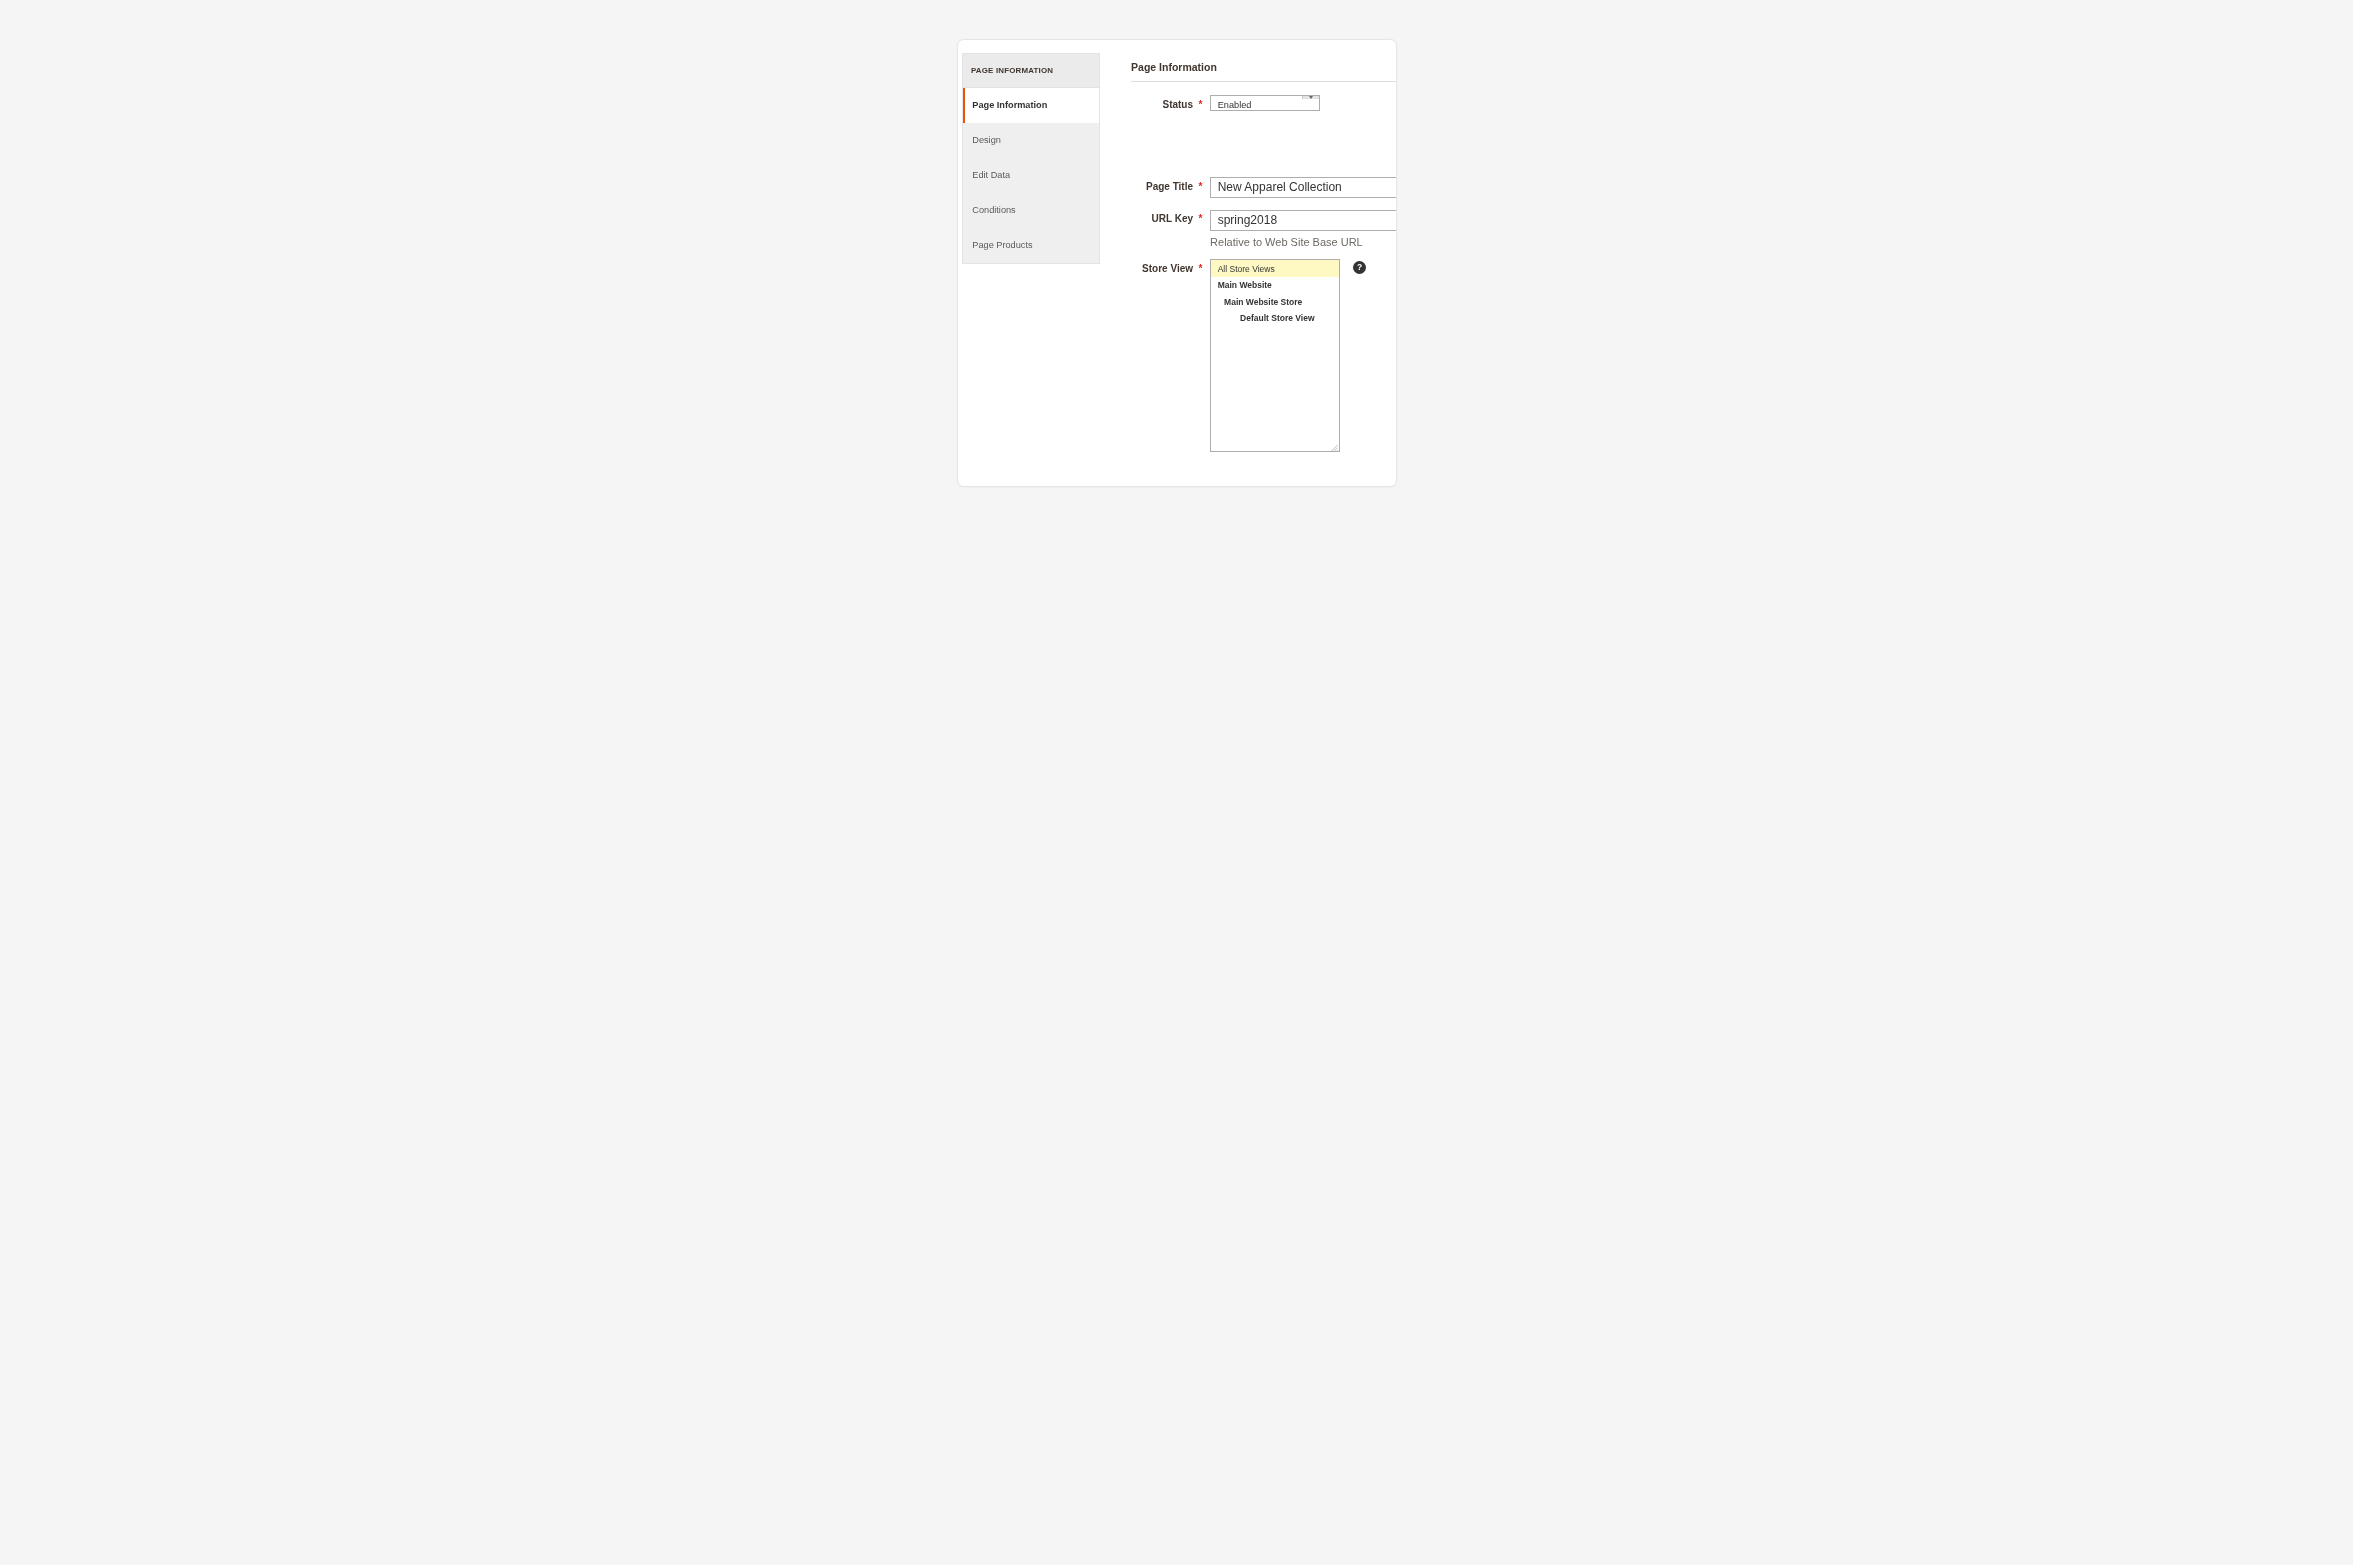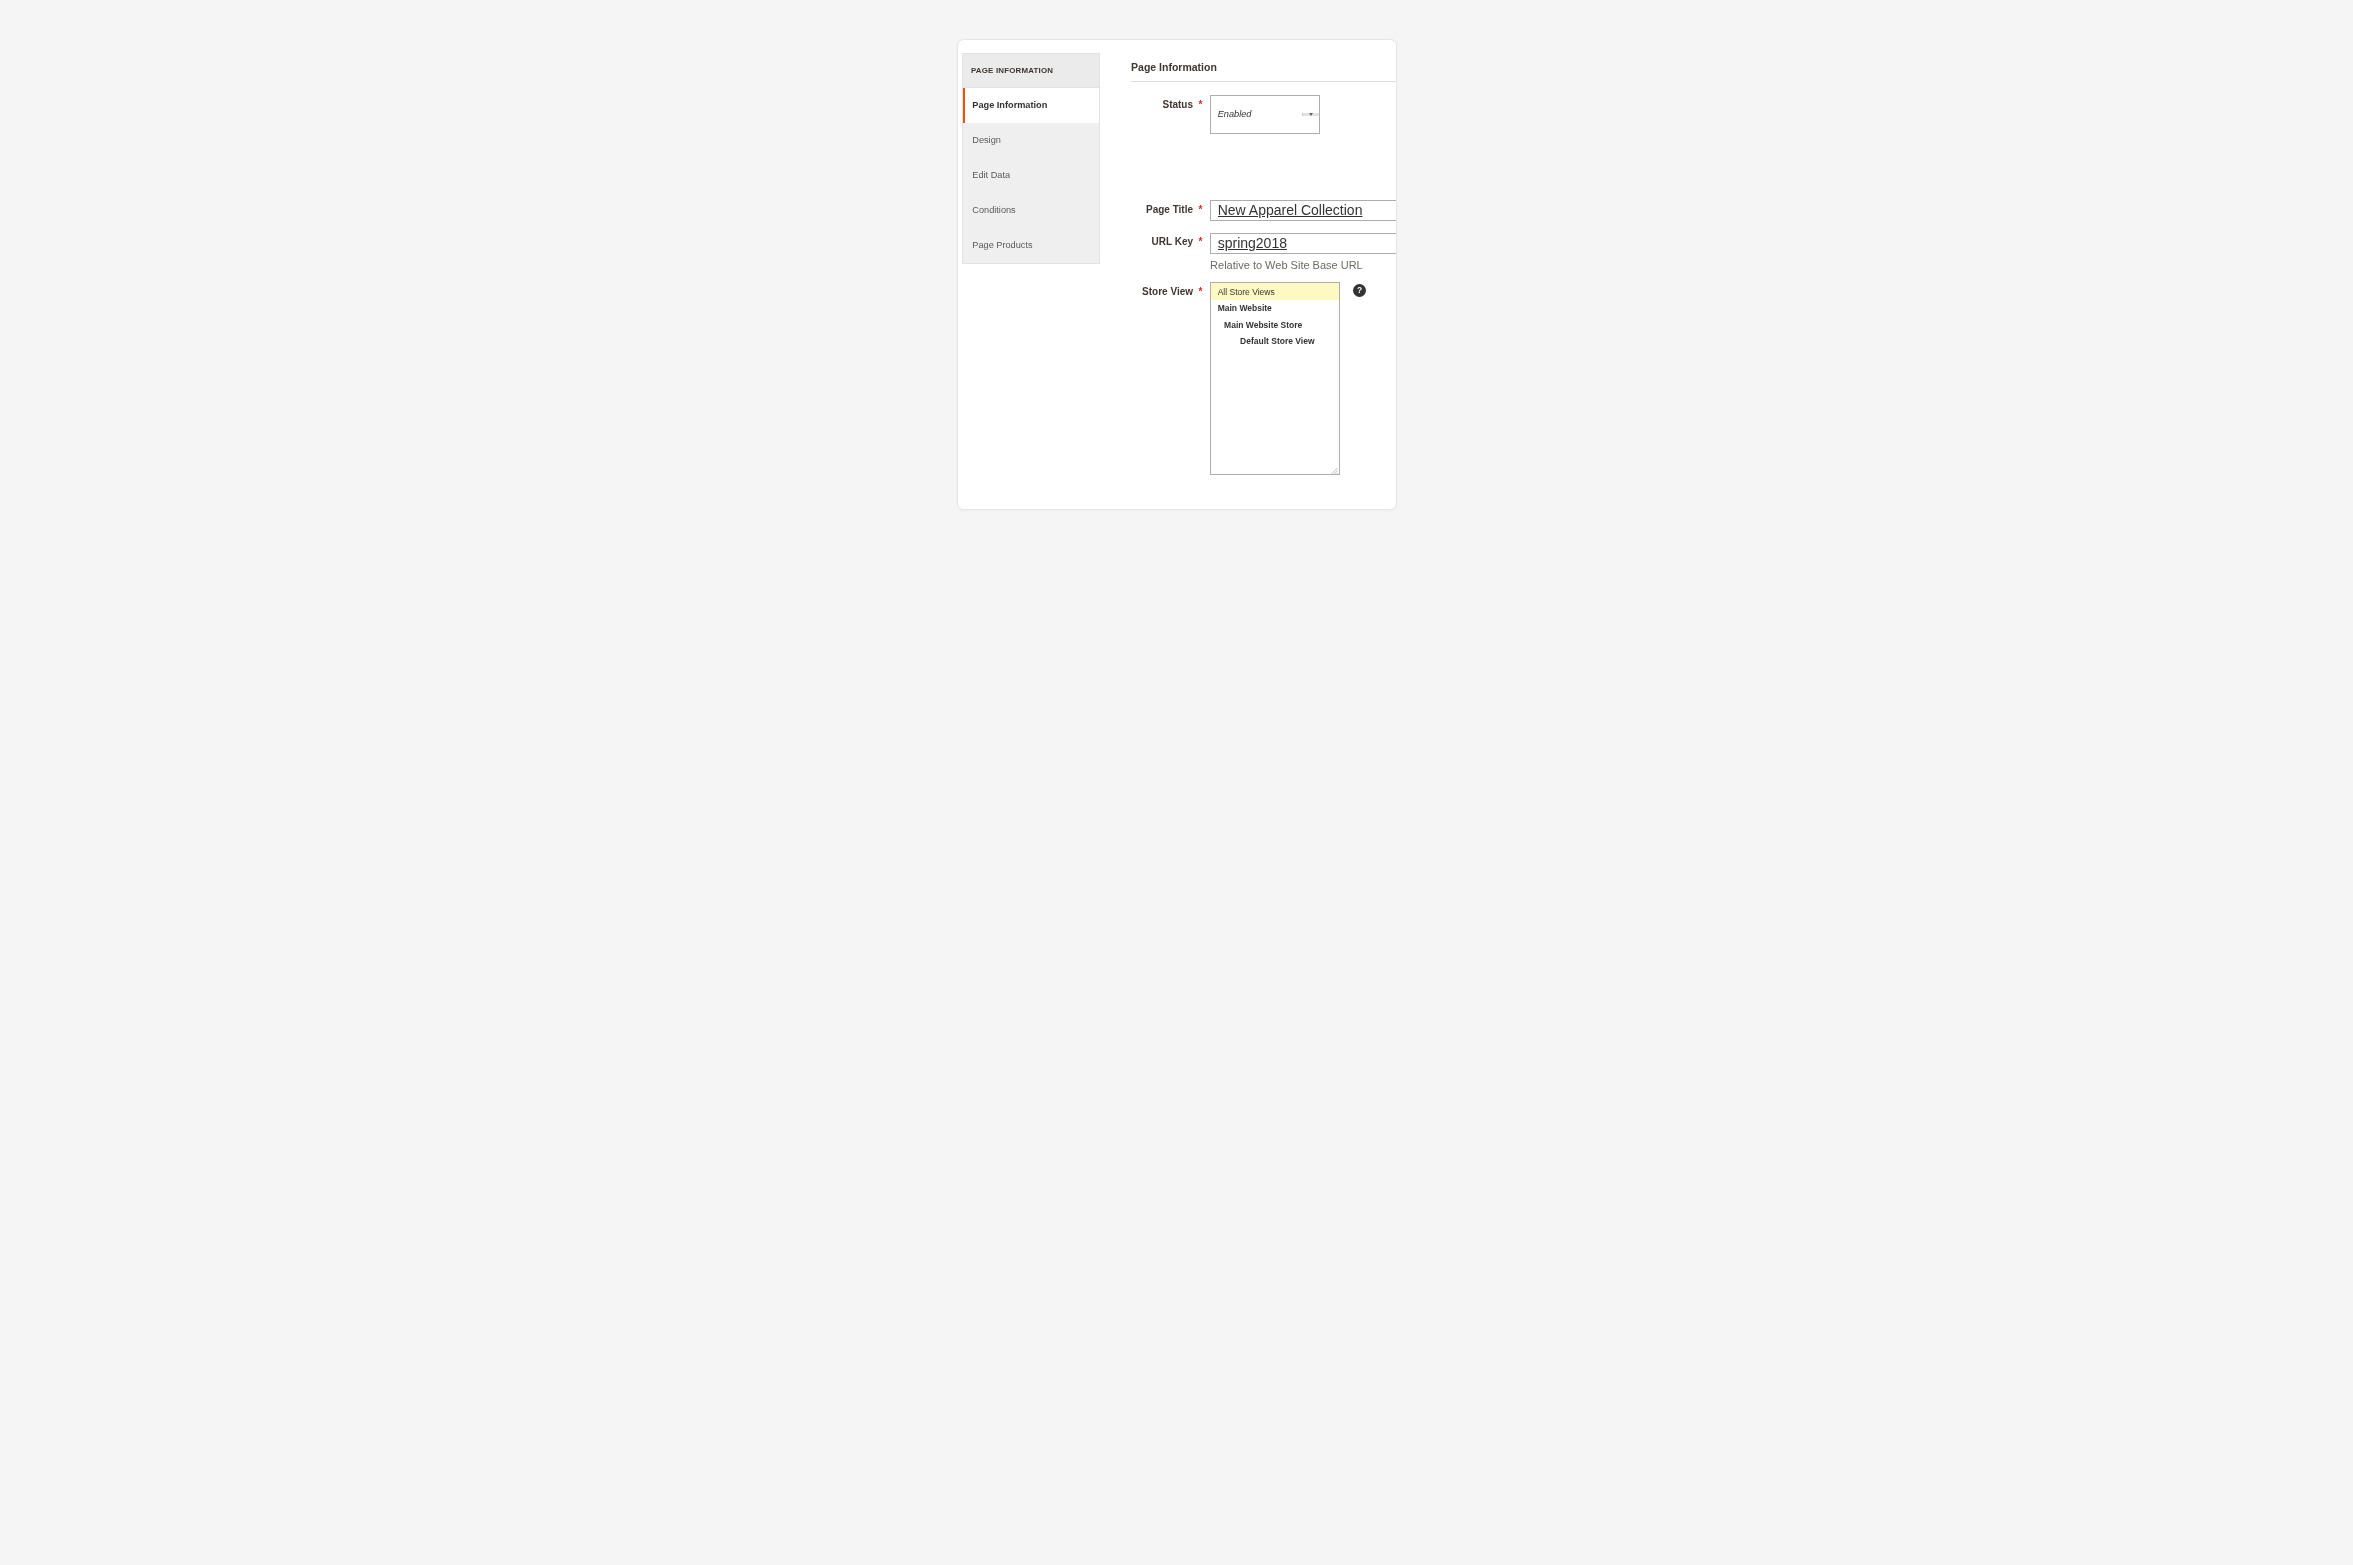--- a/index.html
+++ b/index.html
@@ -125,25 +125,24 @@
   }
   .req {
     color: #e22626;
     margin-left: 2.6px;
     margin-right: 3.9px;
   }
   .field-wrap { flex: 1; }
   .select-box {
     display: flex;
     width: 110px;
-    height: 39px;
+    height: 16px;
     border: 0.7px solid #adadad;
     background: #fff;
-    align-items: center;
-    font-style: italic;
+    align-items: flex-start;
   }
   .select-value {
     flex: 1;
     padding: 3.9px 6.6px;
     font-size: 9.2px;
     color: #333;
   }
   .select-arrow {
     width: 17px;
     background: #e3e3e3;
@@ -156,24 +155,23 @@
     width: 0; height: 0;
     border-left: 2.6px solid transparent;
     border-right: 2.6px solid transparent;
     border-top: 3.3px solid #666;
   }
   .text-input {
     width: 190px;
     height: 21px;
     border: 0.7px solid #adadad;
     padding: 2.6px 6.6px;
-    font-size: 14px;
+    font-size: 12px;
     font-family: inherit;
     color: #333;
-    text-decoration: underline;
   }
   .hint {
     font-size: 11px;
     color: #6d6a62;
     margin-top: 5px;
   }
   .storeview-wrap {
     display: flex;
     align-items: flex-start;
     gap: 13px;

